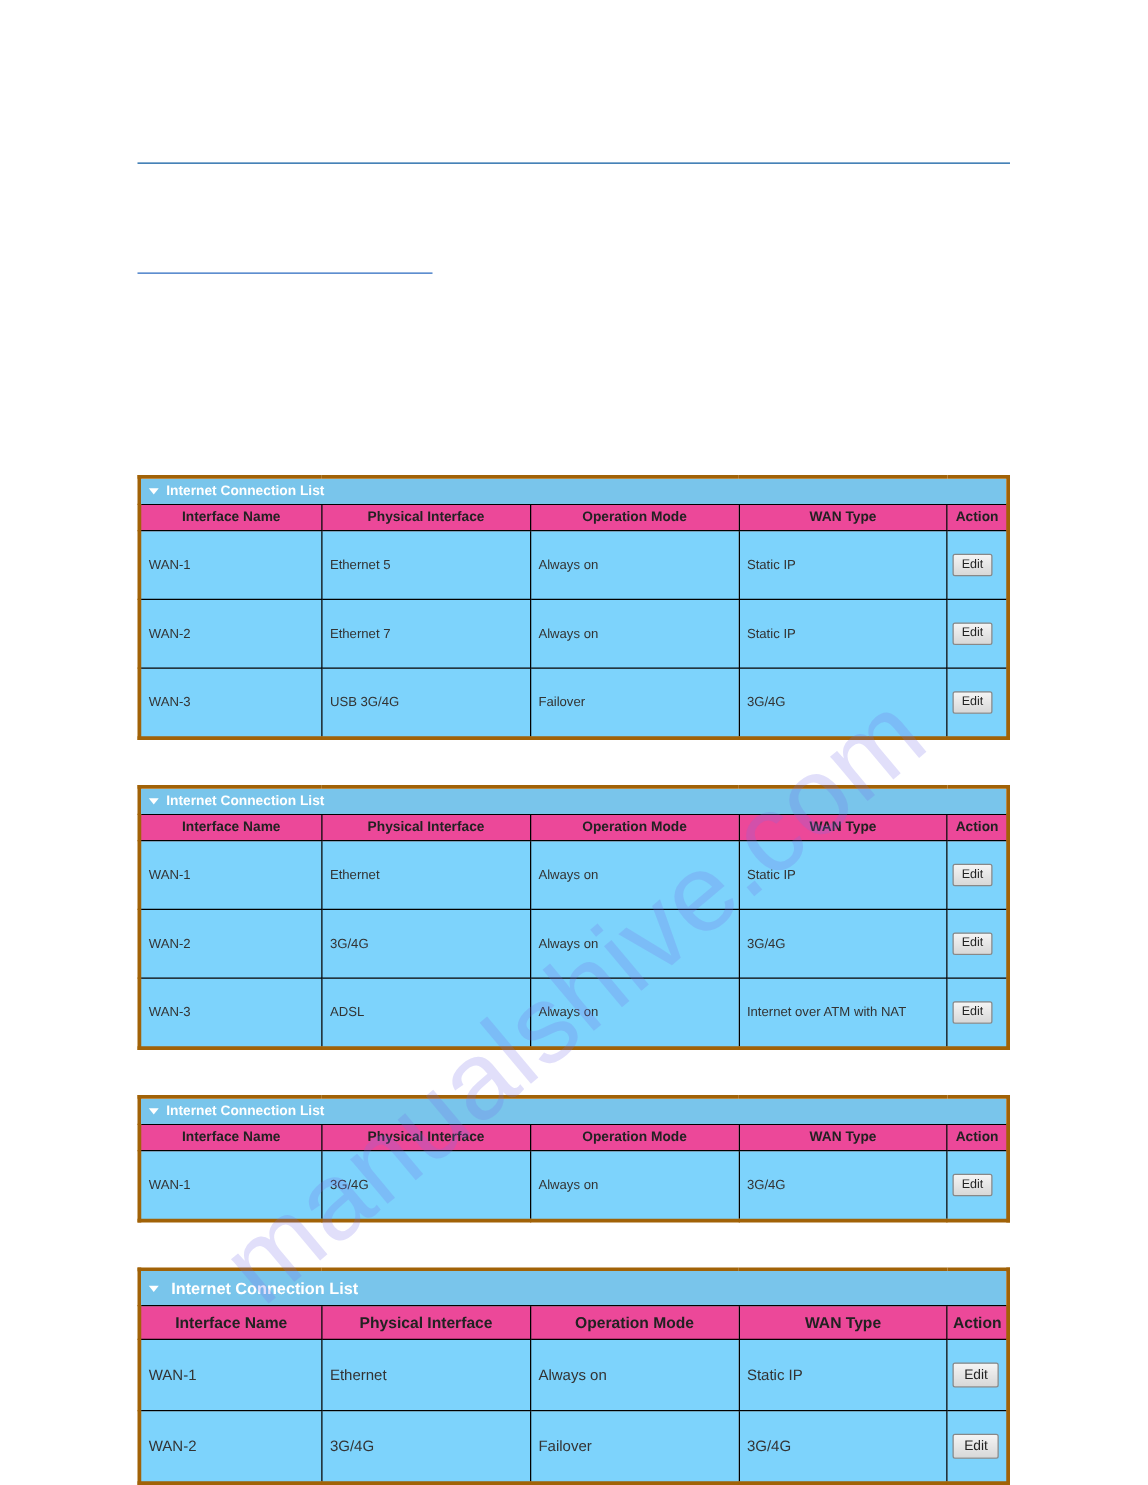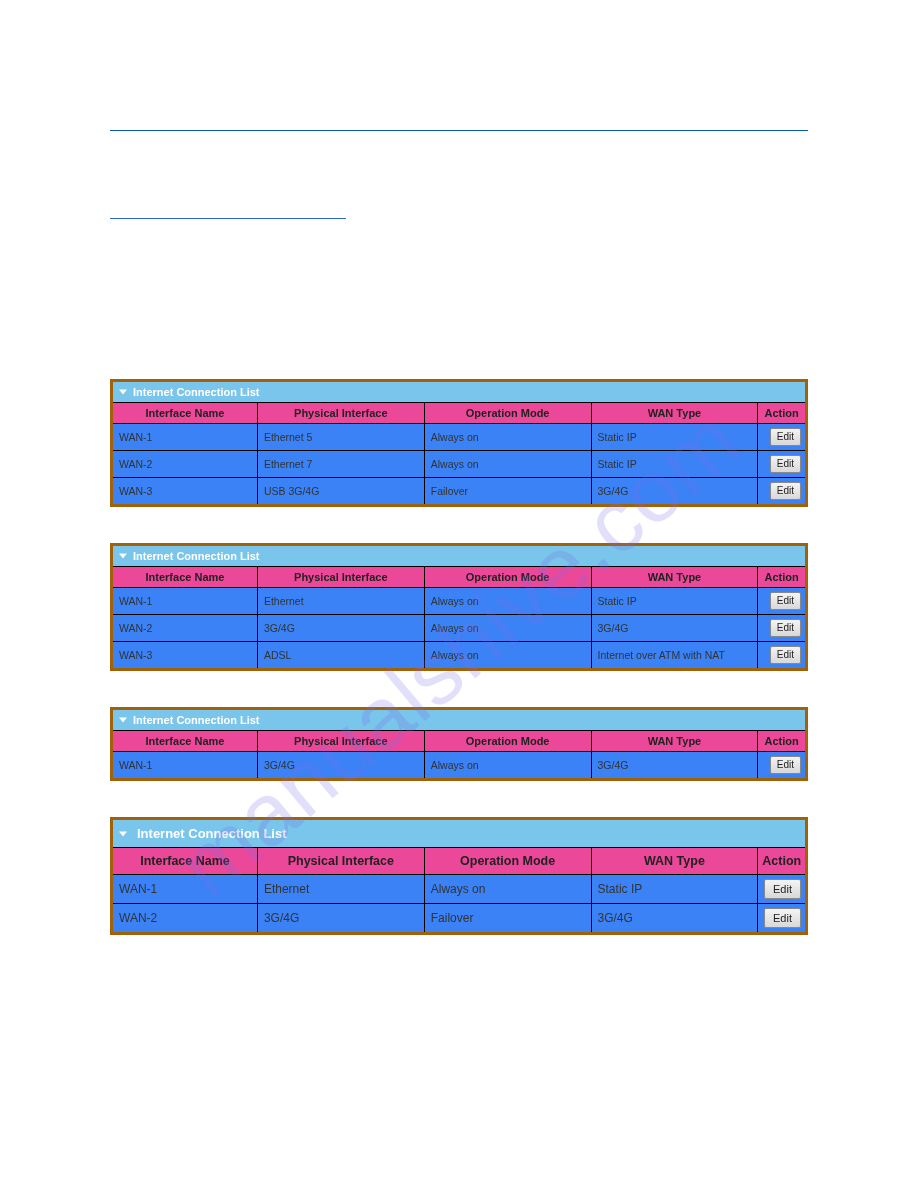--- a/index.html
+++ b/index.html
@@ -75,26 +75,26 @@
       border: 1px solid #000;
       padding: 4px 4px;
       font-size: 11px;
     }
     .icl.large th.h { font-size: 12.5px; padding: 6px 4px; }
     .icl td {
       border: 1px solid #000;
       padding: 3px 6px;
       text-align: left;
       font-size: 10.5px;
-      background: #3b82f6;
+      background: #7dd3fc;
     }
     .icl.large td { font-size: 12px; padding: 5px 6px; }
     .icl td.action {
-      text-align: right;
-      padding: 4px 4px;
+      text-align: left;
+      padding: 18px 4px;
     }
     .edit-btn {
       display: inline-block;
       border: 1px solid #888;
       background: linear-gradient(#f4f4f4, #d8d8d8);
       font-size: 10px;
       padding: 1px 6px;
       border-radius: 2px;
       cursor: pointer;
       color: #222;

